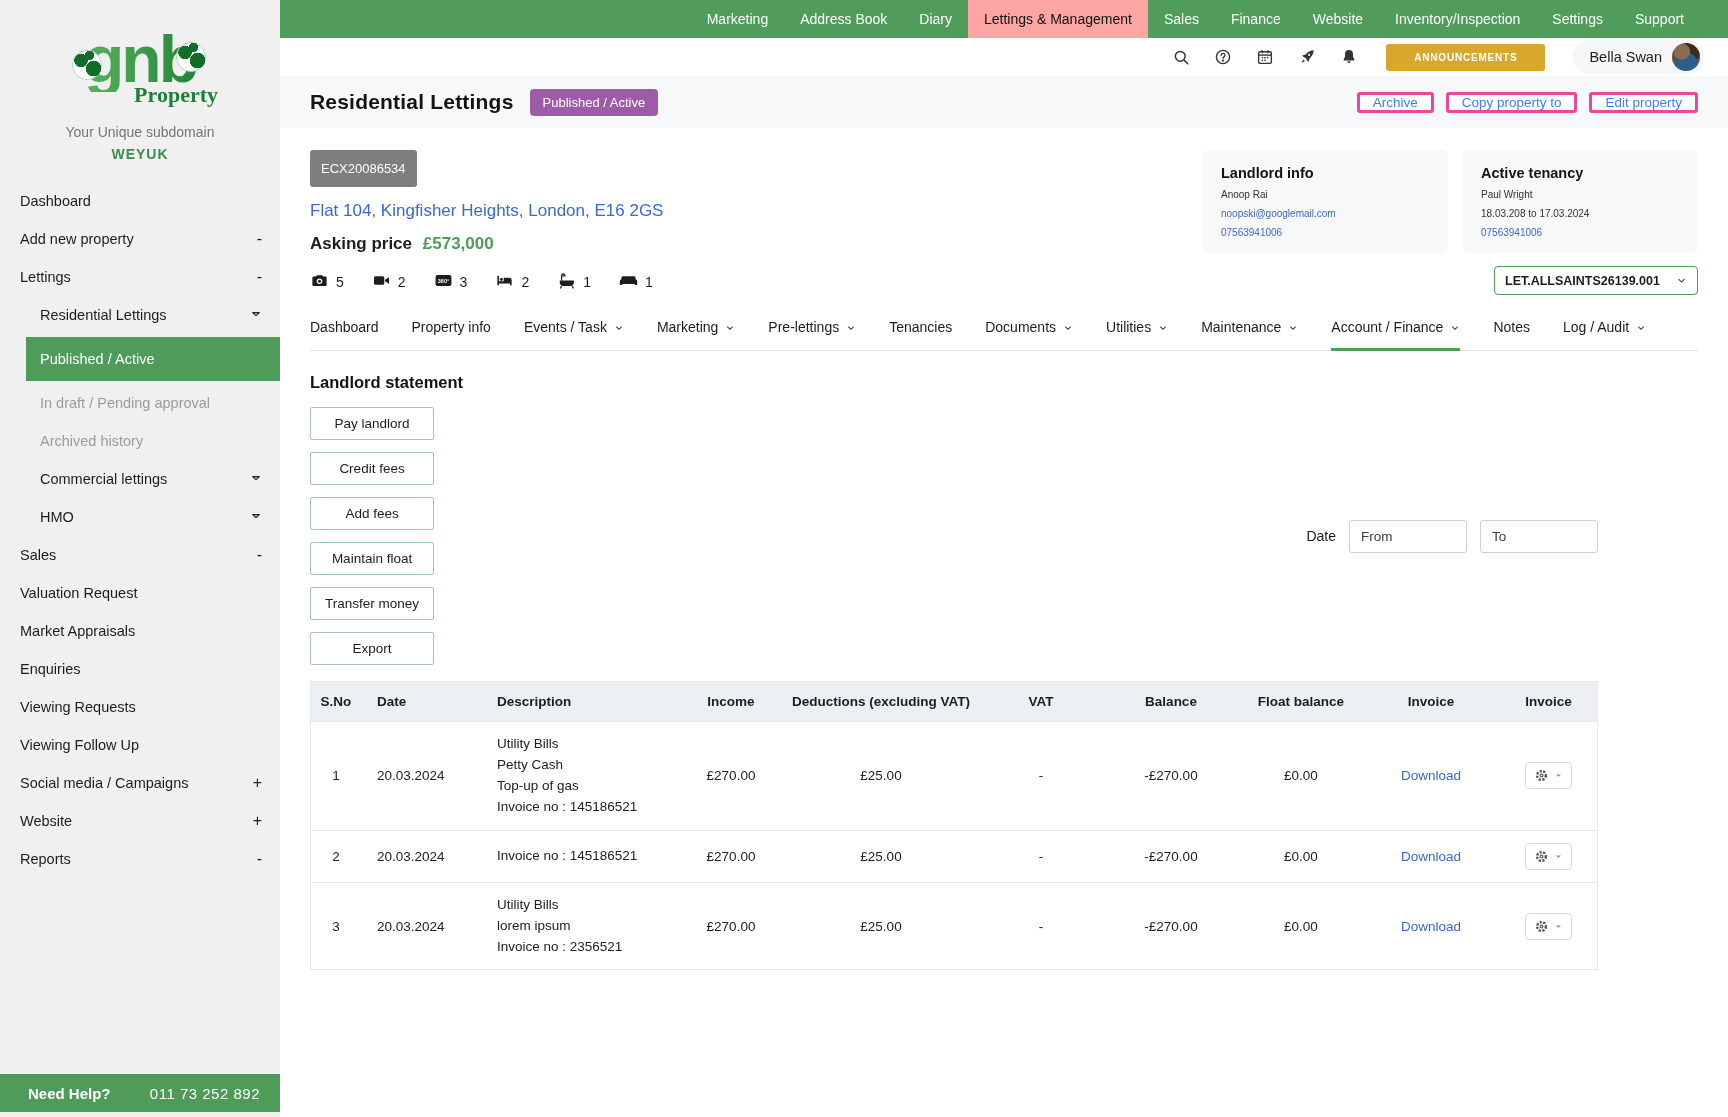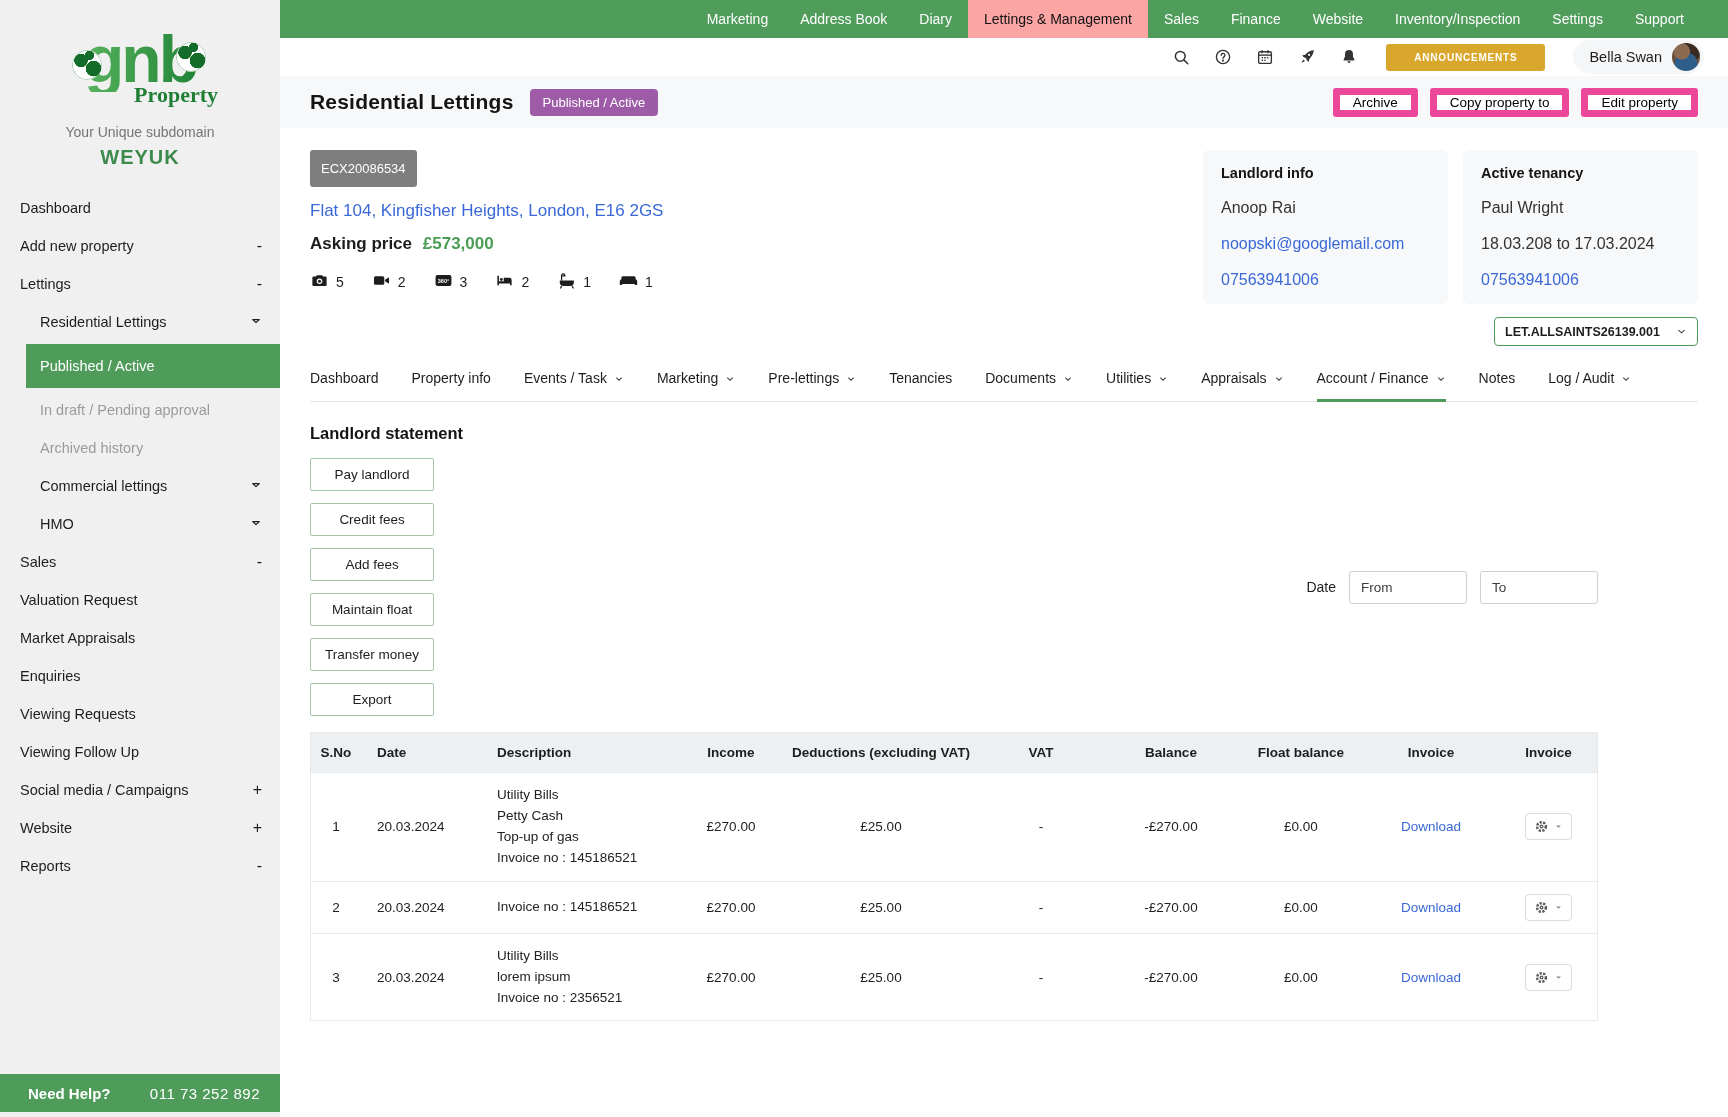--- a/index.html
+++ b/index.html
@@ -16,21 +16,21 @@
   .logo-sub { font-family:"Liberation Serif","DejaVu Serif",serif; font-weight:700; font-size:22px;
     color:#1e7f35; text-align:right; margin-top:-10px; padding-right:2px; }
   .globe { position:absolute; width:30px; height:30px; border-radius:50%;
     background: radial-gradient(circle at 30% 35%, #146c2a 0 23%, transparent 24%),
                 radial-gradient(circle at 72% 62%, #146c2a 0 27%, transparent 28%),
                 radial-gradient(circle at 58% 18%, #146c2a 0 15%, transparent 16%), #fff;
     box-shadow: inset 0 0 0 1px rgba(20,108,42,.35); }
   .globe-g { left:12px; top:24px; }
   .globe-b { left:116px; top:16px; }
   .subdomain { margin-top:16px; font-size:14px; color:#757575; text-align:center; }
-  .subdomain-code { margin-top:6px; font-size:20px; font-weight:700; color:#3d8a4d; letter-spacing:1px; text-align:center; }
+  .subdomain-code { margin-top:6px; font-size:14px; font-weight:700; color:#3d8a4d; letter-spacing:1px; text-align:center; }
   .snav { margin-top:20px; }
   .snav-item { position:relative; display:flex; align-items:center; height:38px; font-size:14.5px; color:#1d1d1d; cursor:pointer; }
   .snav-item .lbl { padding-left:20px; }
   .snav-item.lvl1 .lbl, .snav-item.lvl2 .lbl { padding-left:40px; }
   .snav-item.muted { color:#9b9b9b; }
   .snav-item .ind { position:absolute; right:18px; font-size:16px; color:#1d1d1d; }
   .snav-item .ind svg { width:12px; height:12px; color:#1d1d1d; }
   .snav-item.active { background:#4e9b5a; color:#fff; height:44px; margin:3px 0 3px 26px; }
   .snav-item.active .lbl { padding-left:14px; }
   .help-bar { position:absolute; left:0; bottom:5px; width:280px; height:38px; background:#4e9b5a;
@@ -54,37 +54,37 @@
   .user-name { font-size:14.5px; color:#1d1d1d; }
   .avatar { width:28px; height:28px; border-radius:50%;
     background: radial-gradient(circle at 35% 30%, #8a6b52 0 30%, transparent 31%),
                 radial-gradient(circle at 50% 75%, #2e5f8a 0 45%, transparent 46%),
                 radial-gradient(circle at 65% 25%, #3a2b20 0 40%, transparent 41%), #6b4f3a; }
 
   .titlebar { height:52px; background:#f7f8f9; display:flex; align-items:center; padding:0 30px; flex-shrink:0; }
   .page-title { font-size:21px; font-weight:600; color:#141414; letter-spacing:.2px; }
   .status-badge { margin-left:16px; background:#9e5ca8; color:#fff; font-size:13px; padding:6px 13px; border-radius:4px; }
   .titlebar-actions { margin-left:auto; display:flex; gap:12px; }
-  .ghost-btn { background:#fff; border:7px solid #ec4899; border-radius:3px; padding:0 13px; font-size:13.5px; color:#000000; cursor:pointer; font-family:inherit; white-space:nowrap; }
+  .ghost-btn { background:#fff; border:3px solid #ec4899; border-radius:3px; padding:0 13px; font-size:13.5px; color:#3b82f6; cursor:pointer; font-family:inherit; white-space:nowrap; }
 
   .property { display:flex; justify-content:space-between; padding:22px 30px 0 30px; flex-shrink:0; }
   .ref-badge { display:inline-block; background:#7e7e7e; color:#fff; font-size:13px; padding:11px 11px; border-radius:3px; }
   .address { margin-top:14px; font-size:17px; color:#3a68d7; cursor:pointer; }
   .price-row { margin-top:13px; font-size:17px; font-weight:600; color:#1d1d1d; }
   .price-val { color:#4a9d55; margin-left:6px; }
   .stats { margin-top:17px; display:flex; gap:28px; align-items:center; }
   .stat { display:flex; align-items:center; gap:7px; font-size:14px; color:#1d1d1d; }
   .stat svg { width:19px; height:19px; color:#1d1d1d; }
 
   .property-right { display:flex; flex-direction:column; align-items:flex-end; }
   .panels { display:flex; gap:15px; }
   .panel { background:#f7f8fa; border-radius:6px; padding:15px 18px; width:245px; }
   .panel.p2 { width:235px; }
   .panel-title { font-size:14.5px; font-weight:700; color:#141414; }
-  .panel-line { margin-top:18px; font-size:16px; color:#333; }
+  .panel-line { margin-top:8px; font-size:10px; color:#333; }
   .panel-link { color:#3a68d7; cursor:pointer; }
   .tenancy-select { margin-top:13px; width:204px; height:29px; border:1.5px solid #4e9b5a; border-radius:4px;
     display:flex; align-items:center; justify-content:space-between; padding:0 10px; cursor:pointer; background:#fff; }
   .tenancy-select .val { font-size:12.5px; font-weight:600; color:#1d1d1d; }
   .tenancy-select svg { width:11px; height:11px; color:#444; }
 
   .tabs { display:flex; gap:33px; margin:16px 30px 0 30px; border-bottom:1px solid #e3e3e3; flex-shrink:0; }
   .tab { display:flex; align-items:center; gap:7px; font-size:14px; color:#1d1d1d; padding:8px 0 13px 0;
     border-bottom:3px solid transparent; margin-bottom:-1px; cursor:pointer; white-space:nowrap; }
   .tab svg { width:10px; height:10px; color:#444; margin-top:2px; }
@@ -405,21 +405,21 @@
         </div>
         <div class="tab">
           <span>Utilities</span>
           <span style="display:inline-flex">
             <svg viewBox="0 0 24 24" width="10" height="10" fill="none" stroke="#444" stroke-width="2.6" stroke-linecap="round">
               <path d="M6 9.5l6 5.5 6-5.5"></path>
             </svg>
           </span>
         </div>
         <div class="tab">
-          <span>Appraisals</span>
+          <span>Maintenance</span>
           <span style="display:inline-flex">
             <svg viewBox="0 0 24 24" width="10" height="10" fill="none" stroke="#444" stroke-width="2.6" stroke-linecap="round">
               <path d="M6 9.5l6 5.5 6-5.5"></path>
             </svg>
           </span>
         </div>
         <div class="tab active">
           <span>Account / Finance</span>
           <span style="display:inline-flex">
             <svg viewBox="0 0 24 24" width="10" height="10" fill="none" stroke="#444" stroke-width="2.6" stroke-linecap="round">

